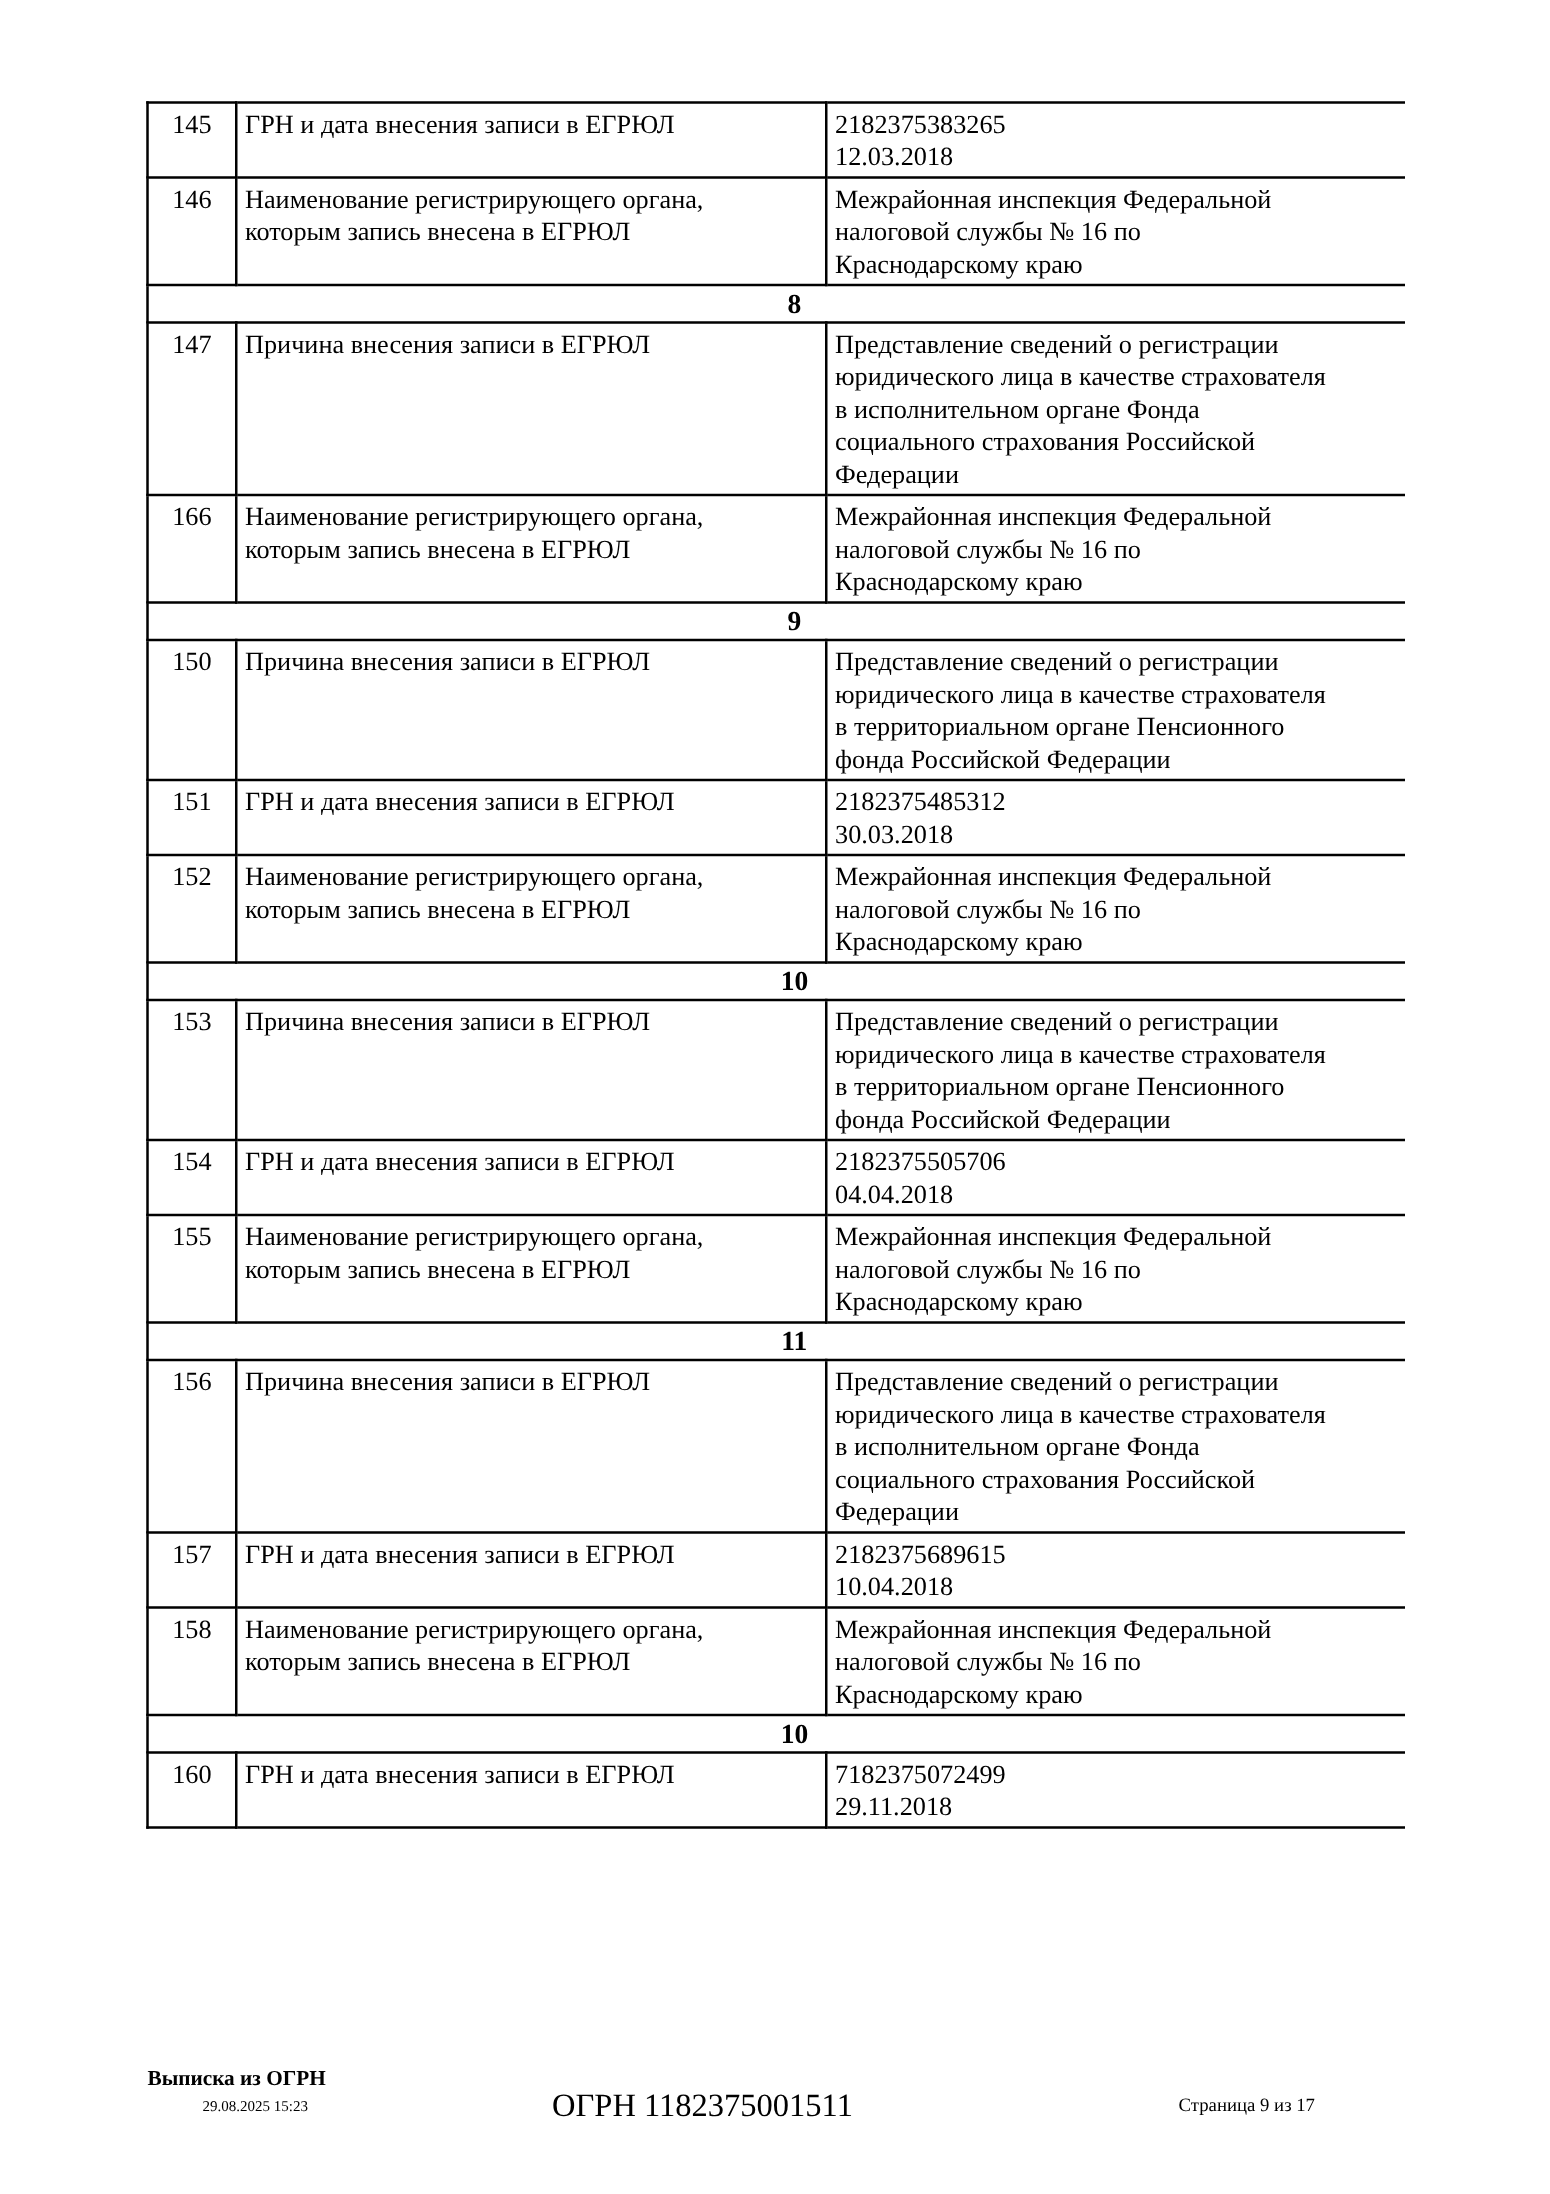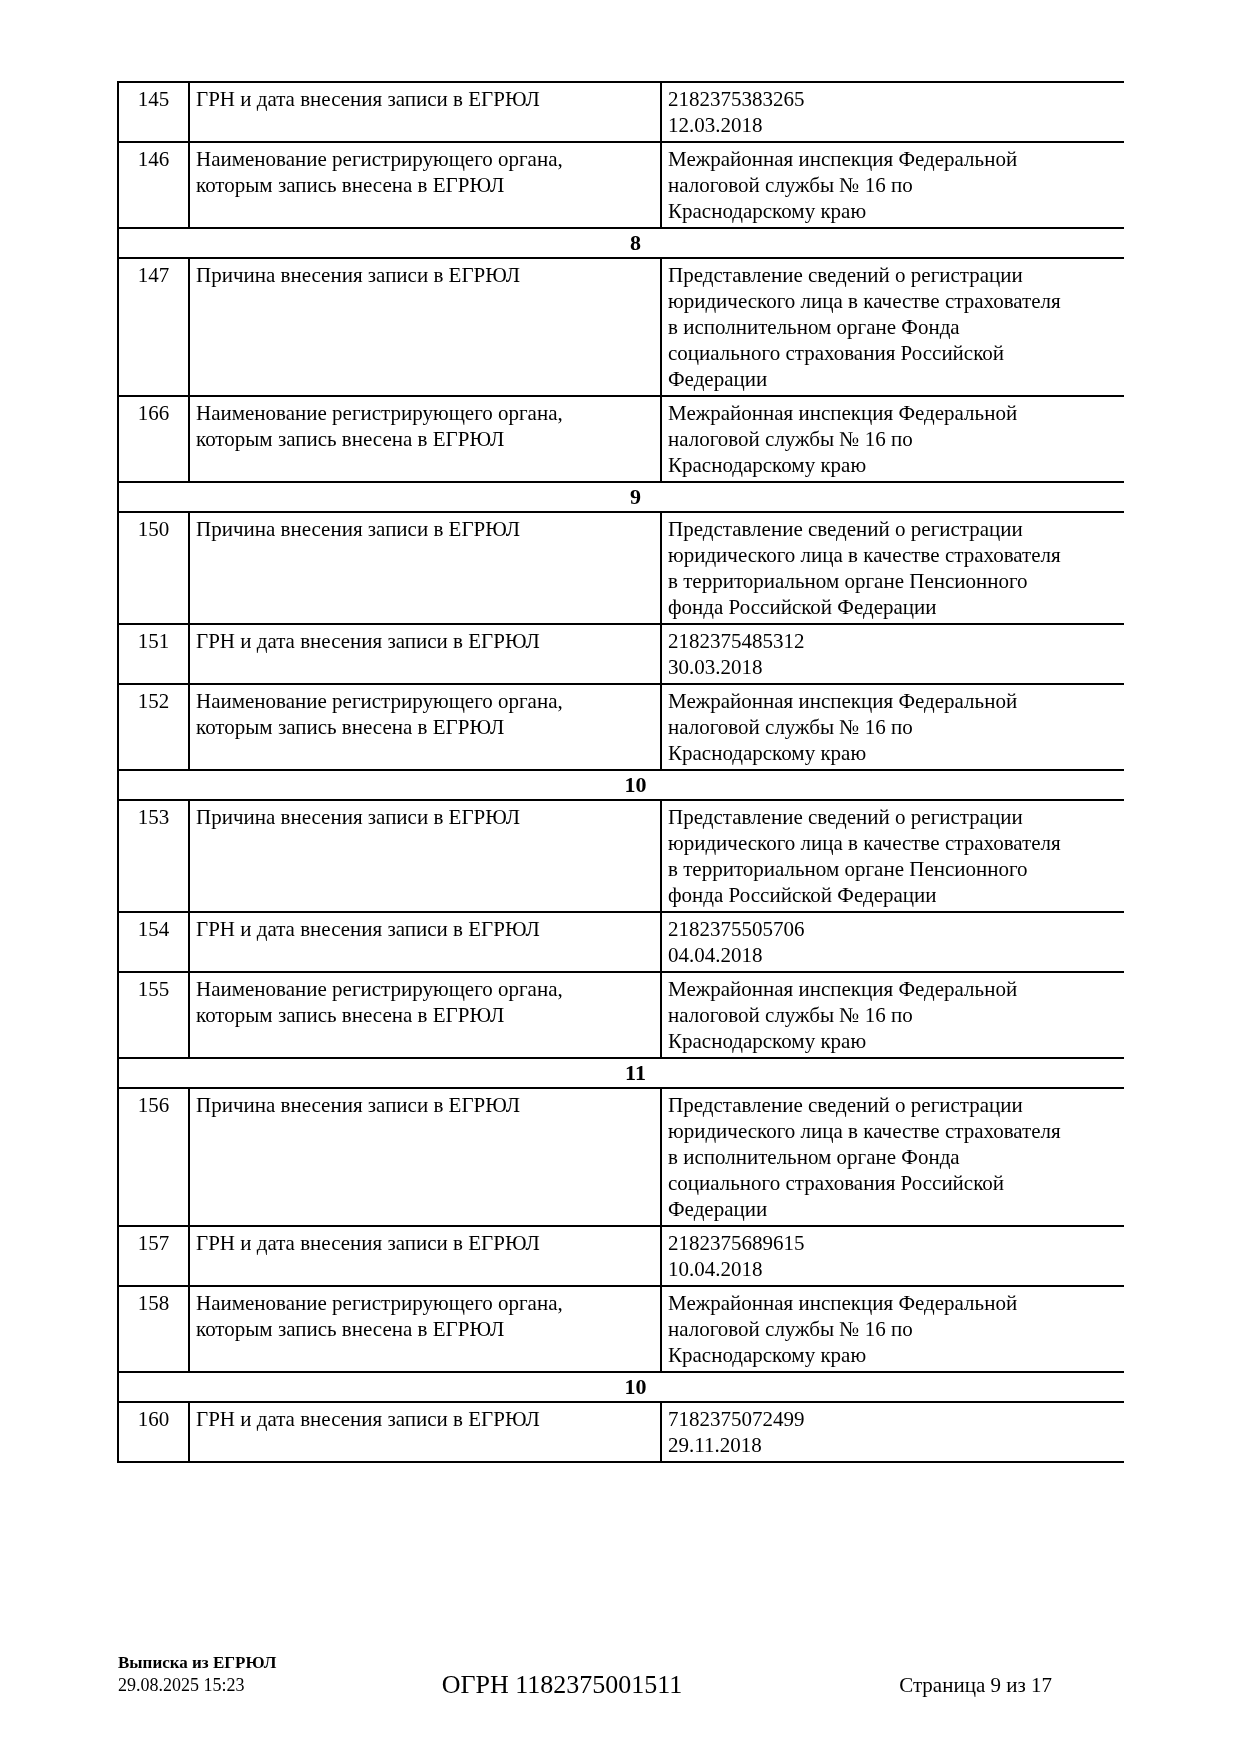--- a/index.html
+++ b/index.html
@@ -57,35 +57,36 @@
   .footer .f-left {
     position: absolute;
     left: 118px;
     top: 0;
   }
   .footer .f-left .f-title {
     font-weight: bold;
     font-size: 17px;
   }
   .footer .f-left .f-datetime {
-    font-size: 18px;
+    font-size: 12px;
+    margin-left: 44px;
   }
   .footer .f-center {
     position: absolute;
     left: 0;
     top: 22px;
     width: 100%;
     text-align: center;
     font-size: 26px;
   }
   .footer .f-right {
     position: absolute;
     right: 72px;
     top: 22px;
-    font-size: 21px;
+    font-size: 15px;
     margin-left: 34px;
   }
 </style>
 </head>
 <body>
 
 <div class="page">
 
   <table class="registry">
     <colgroup>
@@ -211,20 +212,20 @@
         <td class="num">160</td>
         <td class="label">ГРН и дата внесения записи в ЕГРЮЛ</td>
         <td class="value">7182375072499
 29.11.2018</td>
       </tr>
     </tbody>
   </table>
 
   <div class="footer">
     <div class="f-left">
-      <div class="f-title">Выписка из ЕГРЮЛ</div>
+      <div class="f-title">Выписка из ОГРН</div>
       <div class="f-datetime">29.08.2025 15:23</div>
     </div>
     <div class="f-center">ОГРН 1182375001511</div>
     <div class="f-right">Страница 9 из 17</div>
   </div>
 
 </div>
 
 </body></html>

